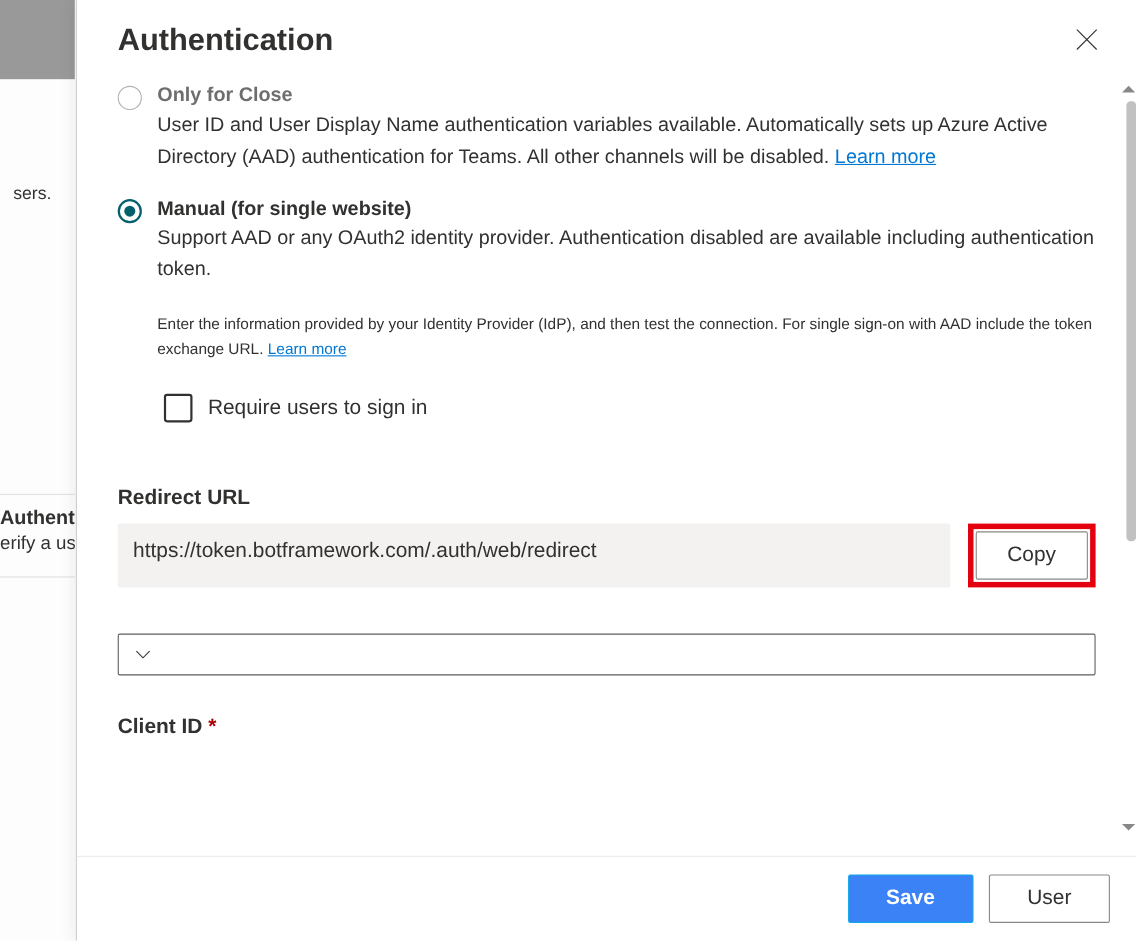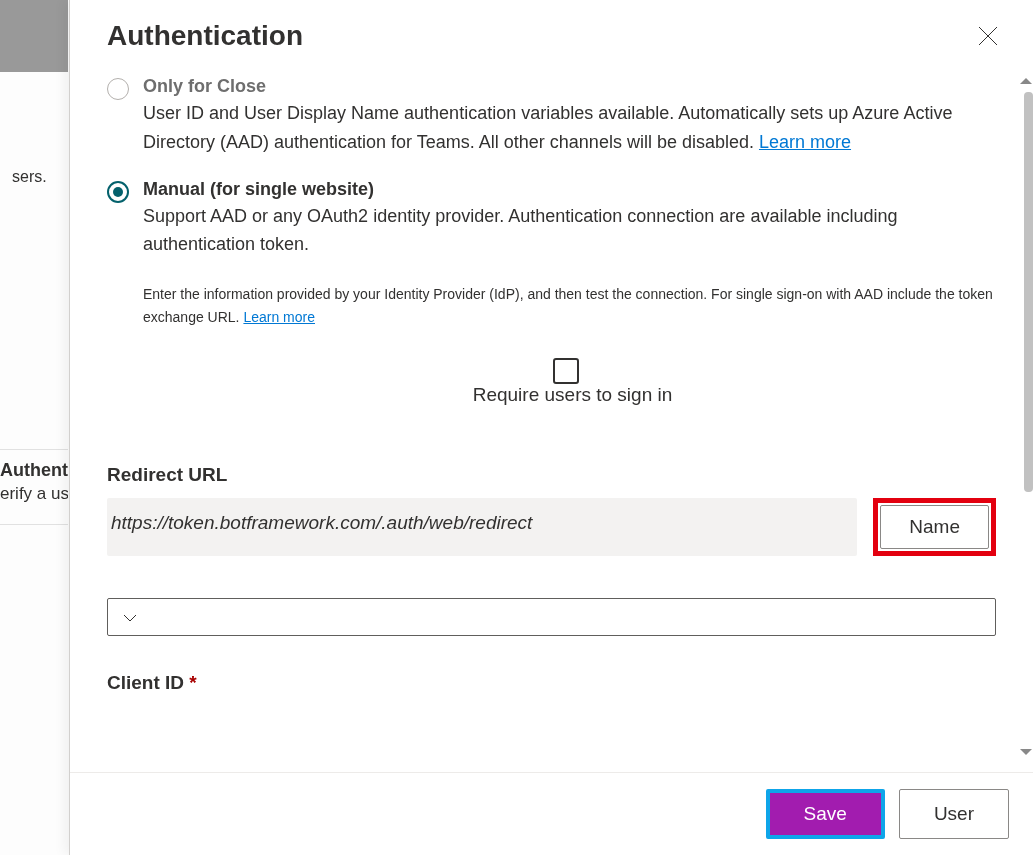--- a/index.html
+++ b/index.html
@@ -148,21 +148,20 @@
     text-decoration: underline;
     cursor: pointer;
   }
 
   
   .checkbox-row {
     display: flex;
     align-items: center;
     margin-top: 30px;
     margin-left: 6px;
-    flex-direction: column;
   }
   .checkbox {
     width: 26px;
     height: 26px;
     border: 2px solid #323130;
     border-radius: 3px;
     margin-right: 14px;
     box-sizing: border-box;
     cursor: pointer;
   }
@@ -179,27 +178,26 @@
 
   .redirect-row {
     display: flex;
     align-items: stretch;
     gap: 16px;
     position: relative;
   }
   .redirect-box {
     flex: 1;
     background: #f3f2f1;
-    padding: 14px 4px;
+    padding: 14px 14px;
     font-size: 19px;
     color: #323130;
     border-radius: 2px;
     white-space: nowrap;
     overflow: hidden;
-    font-style: italic;
   }
   .copy-button-wrap {
     position: relative;
     padding: 7px;
   }
   .copy-button {
     border: 1px solid #8a8886;
     background: #fff;
     color: #323130;
     font-size: 19px;
@@ -265,24 +263,24 @@
     background:#fff;
   }
   .btn {
     font-size: 19px;
     padding: 10px 34px;
     border-radius: 2px;
     cursor: pointer;
     font-family: inherit;
   }
   .btn-primary {
-    background: #a21caf;
-    border: 4px solid #0ea5e9;
+    background: #3b82f6;
+    border: 1px solid #0ea5e9;
     color: #ffffff;
-    font-weight: 400;
+    font-weight: 700;
   }
   .btn-secondary {
     background: #ffffff;
     border: 1px solid #8a8886;
     color: #323130;
   }
 </style>
 </head>
 <body>
 
@@ -316,38 +314,38 @@
         <div class="option-desc">
           <span>User ID and User Display Name authentication variables available. Automatically sets up Azure Active Directory (AAD) authentication for Teams. All other channels will be disabled. </span><span class="link">Learn more</span>
         </div>
       </div>
     </div>
 
     <div class="option">
       <div class="radio selected"></div>
       <div class="option-body">
         <div class="option-title">Manual (for single website)</div>
-        <div class="option-desc">Support AAD or any OAuth2 identity provider. Authentication connection are available including authentication token.</div>
+        <div class="option-desc">Support AAD or any OAuth2 identity provider. Authentication disabled are available including authentication token.</div>
         <div class="option-instr">
           <span>Enter the information provided by your Identity Provider (IdP), and then test the connection. For single sign-on with AAD include the token exchange URL. </span><span class="link">Learn more</span>
         </div>
 
         <div class="checkbox-row">
           <div class="checkbox"></div>
           <div class="checkbox-label">Require users to sign in</div>
         </div>
       </div>
     </div>
 
     <div class="field-block">
       <div class="field-label">Redirect URL</div>
       <div class="redirect-row">
         <div class="redirect-box">https://token.botframework.com/.auth/web/redirect</div>
         <div class="copy-button-wrap">
-          <button class="copy-button">Name</button>
+          <button class="copy-button">Copy</button>
           <div class="highlight"></div>
         </div>
       </div>
     </div>
 
     <div class="field-block sp">
       <div class="select-box">
         <span class="chevron">
           <svg viewBox="0 0 16 16">
               <polyline points="2,5 8,11 14,5"></polyline>

